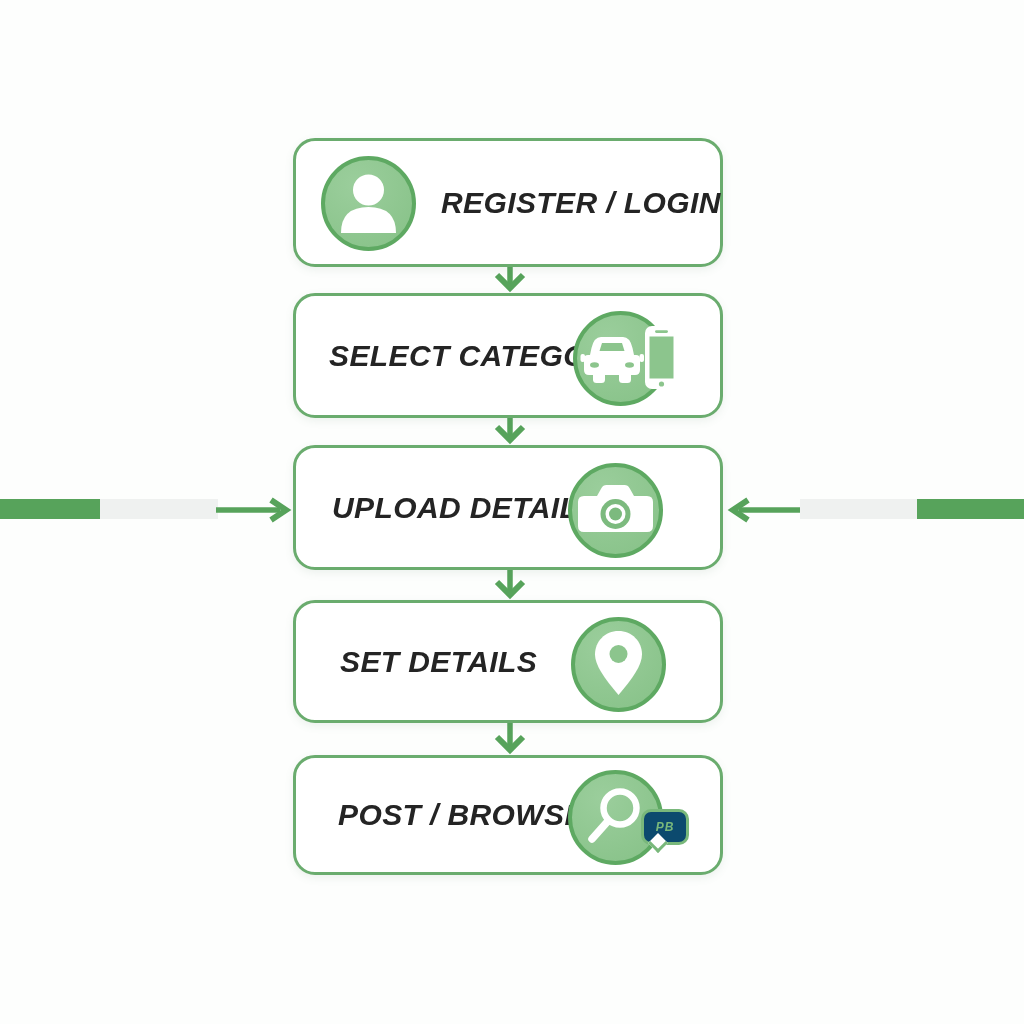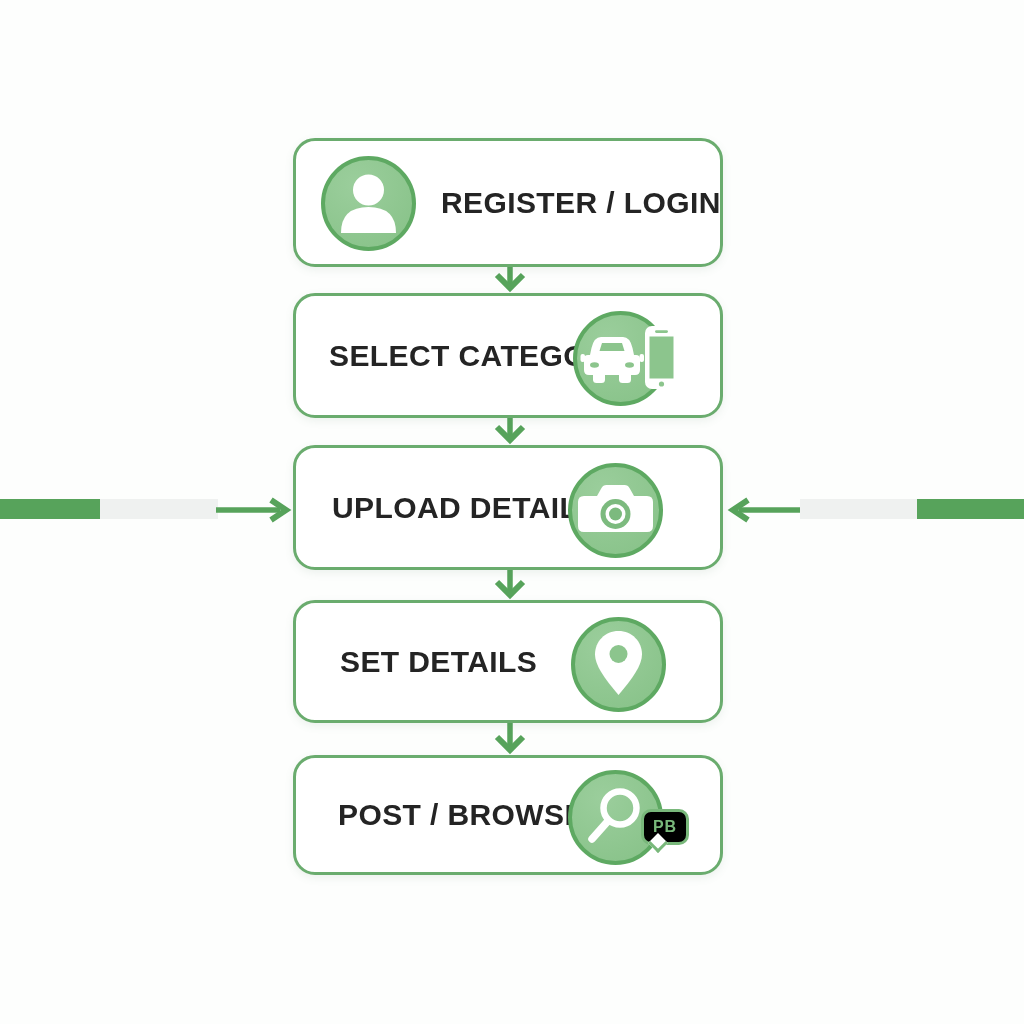--- a/index.html
+++ b/index.html
@@ -3,21 +3,21 @@
 <meta charset="utf-8">
 <style>
   html,body{margin:0;padding:0;}
   body{
     width:1024px;height:1024px;
     background:#fdfefd;
     font-family:"Liberation Sans", sans-serif;
     position:relative;
     overflow:hidden;
   }
-  .canvas{position:absolute;left:0;top:0;width:1024px;height:1024px;}
+  .canvas{position:absolute;left:0;top:0;width:1024px;height:1024px;font-style:italic;}
 
   
   .step-box{
     position:absolute;
     left:293px;width:430px;
     background:#ffffff;
     border:3px solid #6aac6e;
     border-radius:22px;
     box-sizing:border-box;
     box-shadow:0 3px 9px rgba(90,130,95,0.10);
@@ -46,26 +46,26 @@
   
   .bar{position:absolute;height:20px;top:499px;}
   .bar.green{background:#57a35b;}
   .bar.gray{background:#eff1f0;}
   .side-arrow{position:absolute;top:497px;}
 
   
   .pb-bubble{
     position:absolute;
     width:48px;height:36px;
-    background:#000000;
+    background:#0c4a6e;
     border:3.5px solid #79b87b;
     border-radius:10px;
     box-sizing:border-box;
     display:flex;align-items:center;justify-content:center;
-    font-size:16px;font-weight:700;color:#79b87b;
+    font-size:12px;font-weight:700;color:#79b87b;
     letter-spacing:1px;
     z-index:3;
   }
   .pb-bubble::after{
     content:"";
     position:absolute;
     left:7px;bottom:-8px;
     width:11px;height:11px;
     background:#ffffff;
     border-right:3.5px solid #79b87b;

